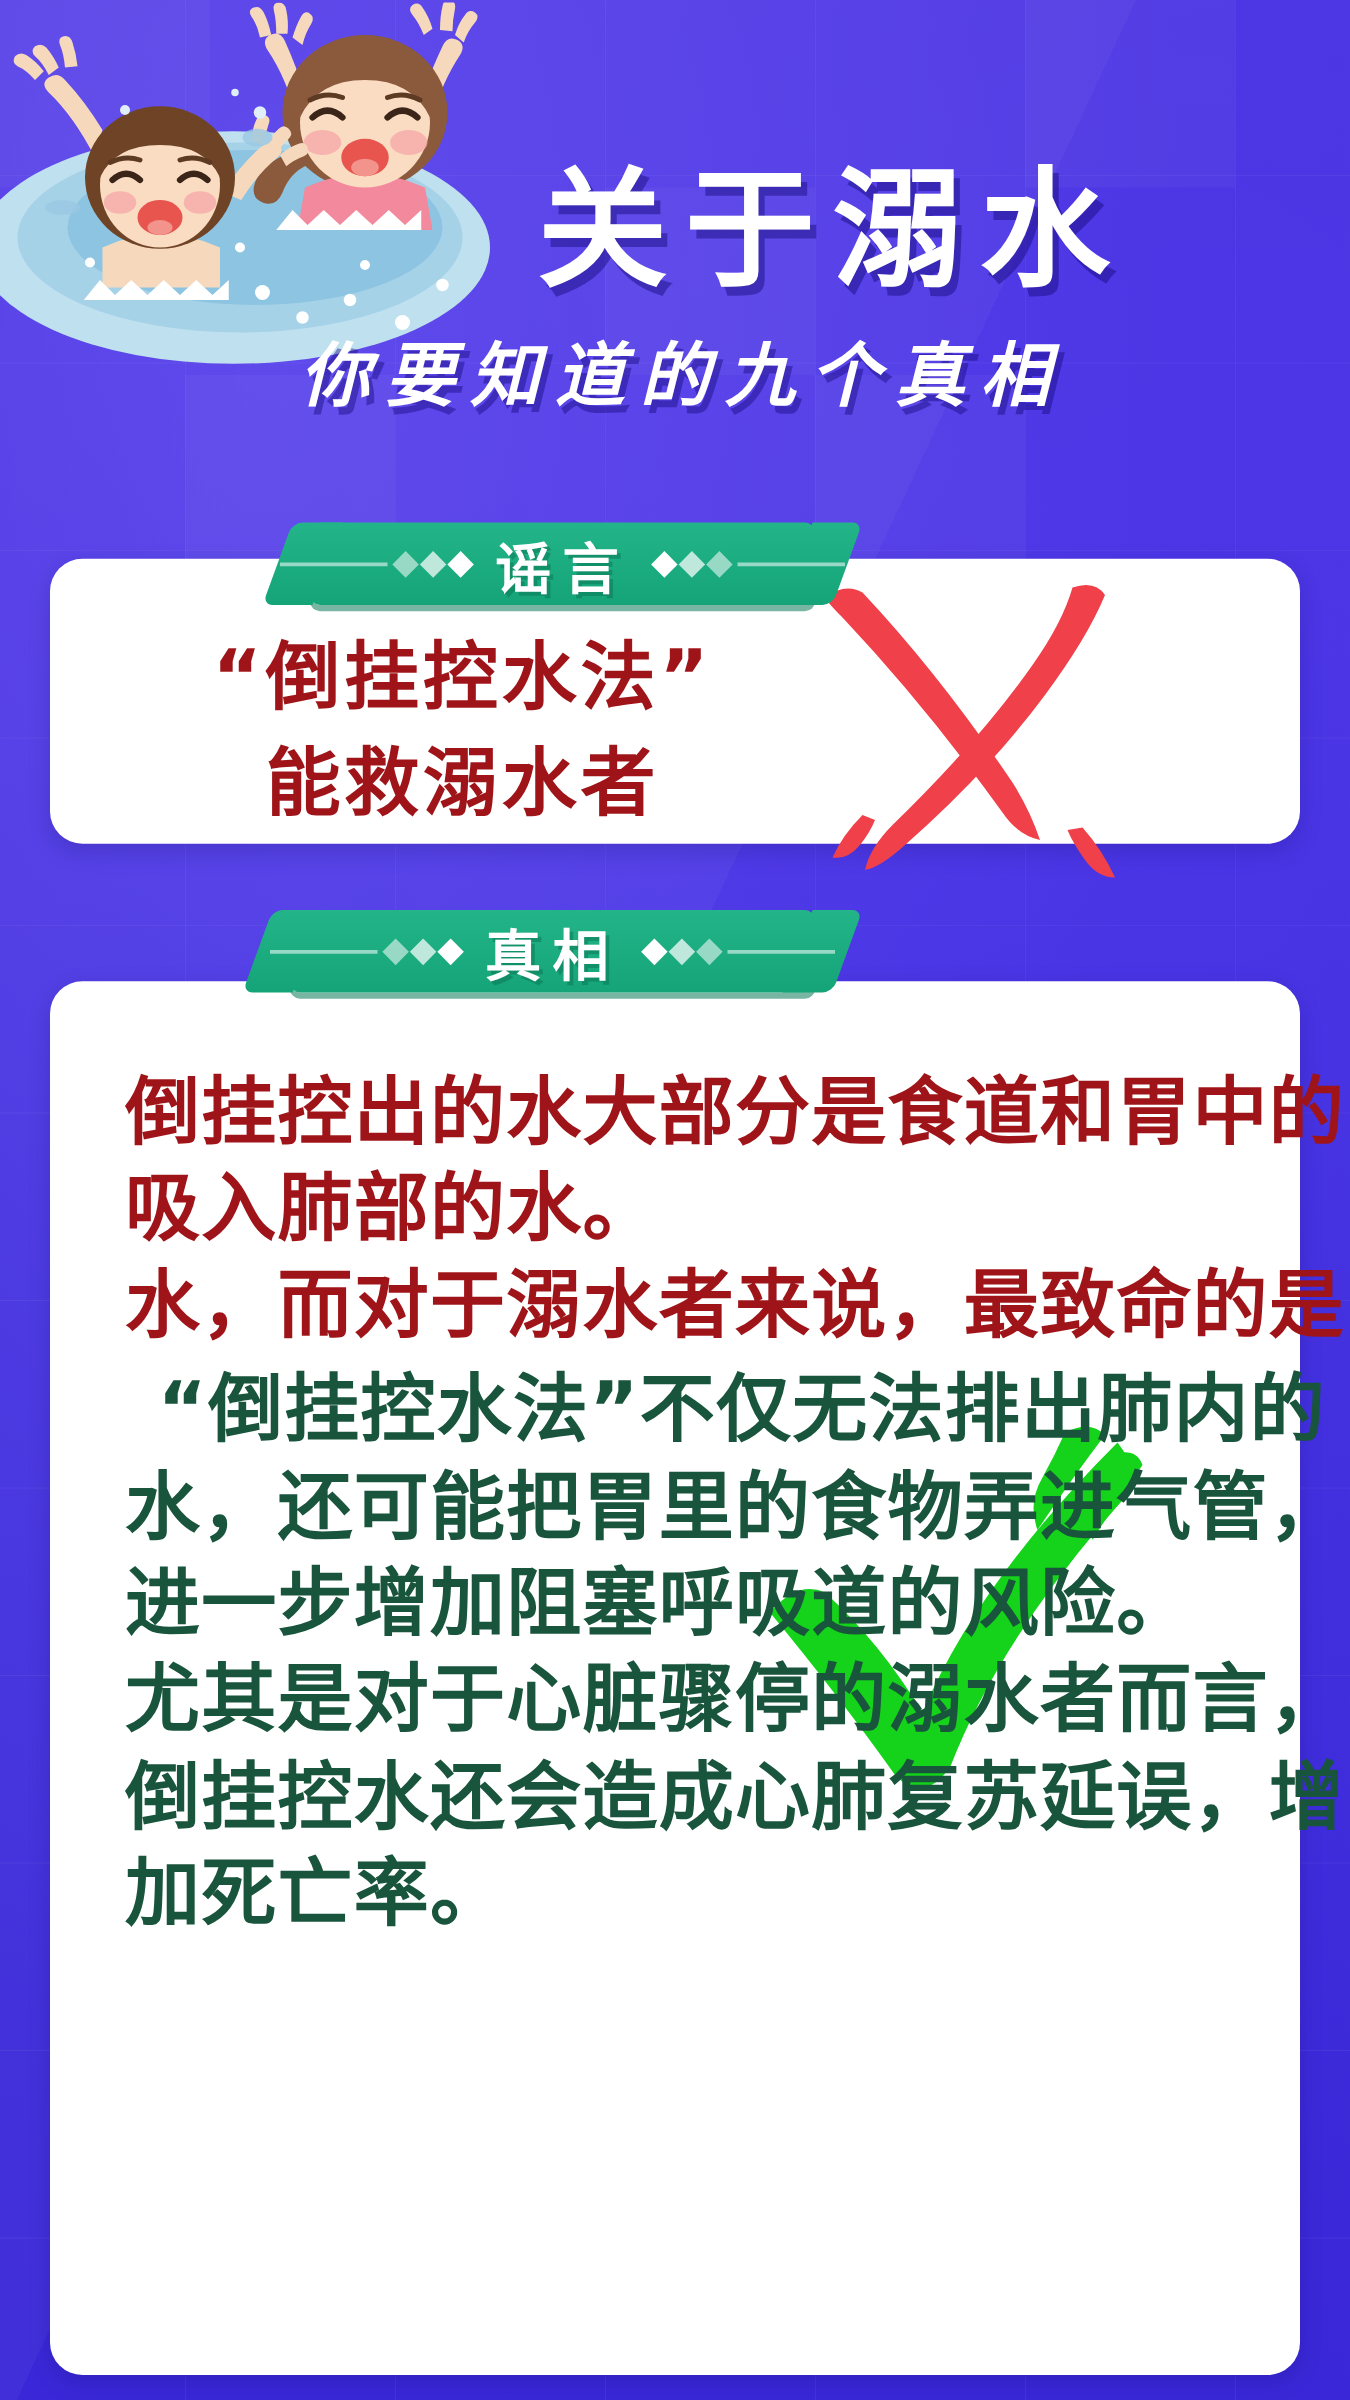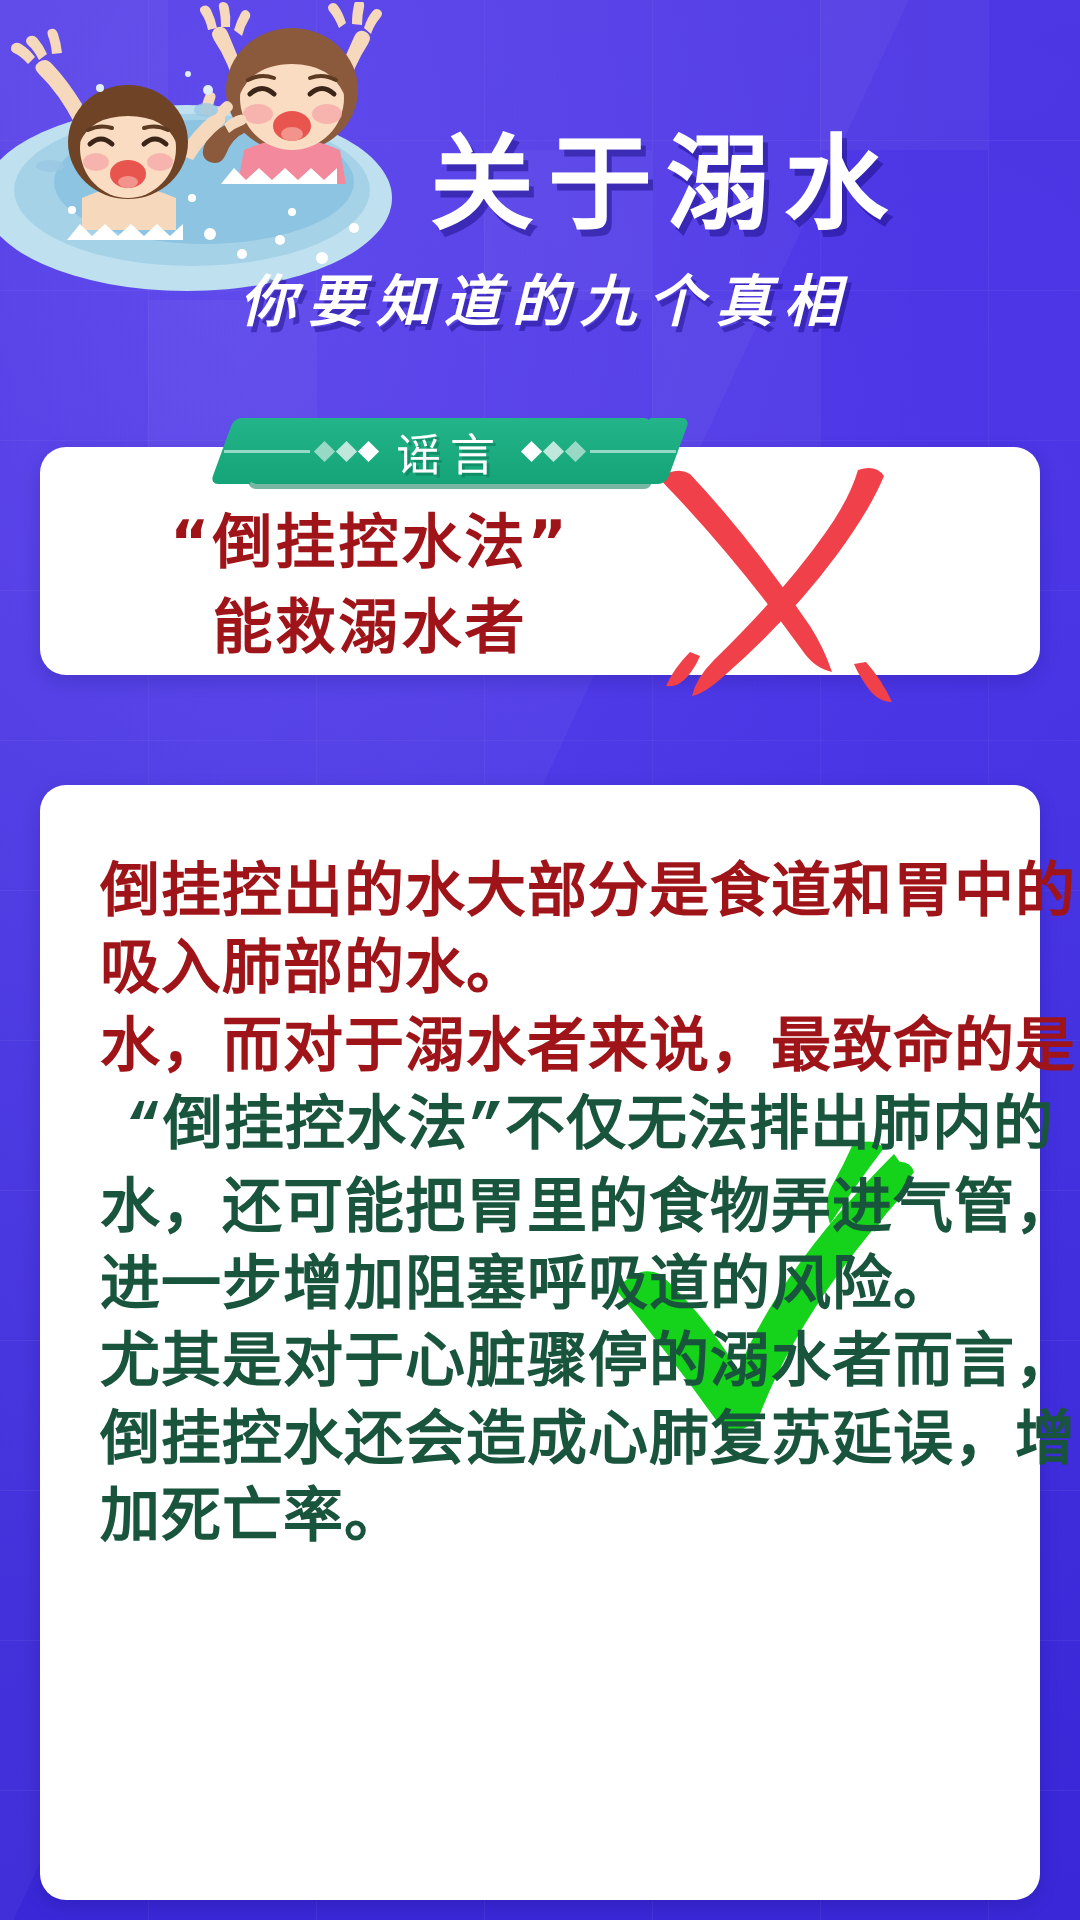--- a/index.html
+++ b/index.html
@@ -86,21 +86,21 @@
     background:linear-gradient(180deg,#23b489 0%,#14a477 100%);
     transform:skewX(-20deg);border-radius:0 8px 8px 0;
   }
   #banner-rumor{left:248px;top:418px;width:404px;}
   #banner-truth{left:232px;top:728px;width:420px;}
   .banner-inner{
     position:relative;z-index:3;display:flex;align-items:center;
     justify-content:center;gap:14px;width:100%;
   }
   .banner-text{
-    color:#fff;font-size:45px;font-weight:normal;letter-spacing:9px;
+    color:#fff;font-size:45px;font-weight:bold;letter-spacing:9px;
     font-family:"DejaVu Sans","Liberation Sans",sans-serif;
     text-shadow:3px 3px 0 rgba(9,110,80,.45);
     white-space:nowrap;padding:0 6px;
   }
   .deco{display:flex;align-items:center;gap:7px;}
   .deco .line{width:86px;height:3px;background:rgba(255,255,255,.55);}
   .dia{width:15px;height:15px;transform:rotate(45deg);background:#fff;}
   .dia.d2{background:rgba(255,255,255,.55);}
   .dia.d3{background:rgba(255,255,255,.72);}
 
@@ -115,21 +115,21 @@
 
   
   .truth-body{
     position:absolute;left:100px;top:852px;width:830px;
     font-size:60px;line-height:1.29;font-weight:bold;letter-spacing:1px;
     font-family:"DejaVu Sans","Liberation Sans",sans-serif;
   }
   .para-red{color:#9e1418;}
   .para-green{color:#19543c;margin-top:6px;}
   .para-green .ln,.para-red .ln{display:block;white-space:nowrap;}
-  .indent{padding-left:26px;font-family:Liberation Mono, monospace;}
+  .indent{padding-left:26px;}
 
   
   .mark-x{position:absolute;left:630px;top:452px;width:300px;height:280px;}
   .mark-check{position:absolute;left:600px;top:1140px;width:330px;height:300px;}
 
   
   .footer{
     position:absolute;left:0;right:0;top:1818px;
     display:flex;flex-direction:column;align-items:center;
   }
@@ -285,20 +285,37 @@
   <div class="card" id="card-truth"></div>
 
   <svg class="mark-check" viewBox="0 0 330 300">
     <g fill="#14d31a">
       <path d="M16 150 q22 -26 44 -16 q44 40 78 96 q44 -104 156 -216 q18 22 6 44 q-100 112 -140 216 q-22 30 -44 6 q-44 -62 -100 -130z"></path>
       <path d="M252 6 q20 -10 32 2 q-26 34 -54 76 q-8 -22 4 -42 q10 -18 18 -36z"></path>
       <path d="M296 22 q14 -2 18 10 q-20 28 -40 60 q-4 -20 6 -38 q8 -16 16 -32z"></path>
     </g>
   </svg>
 
+  <div class="banner" id="banner-truth">
+    <div class="banner-inner">
+      <span class="deco">
+        <span class="line"></span>
+        <span class="dia d2"></span>
+          <span class="dia d3"></span>
+          <span class="dia"></span>
+      </span>
+      <span class="banner-text">真相</span>
+      <span class="deco">
+        <span class="dia"></span>
+          <span class="dia d3"></span>
+          <span class="dia d2"></span>
+        <span class="line"></span>
+      </span>
+    </div>
+  </div>
 
   <div class="truth-body">
     <div class="para-red">
       <span class="ln">倒挂控出的水大部分是食道和胃中的</span>
       <span class="ln">吸入肺部的水。</span>
       <span class="ln">水，而对于溺水者来说，最致命的是</span>
     </div>
     <div class="para-green">
       <span class="ln indent">“倒挂控水法”不仅无法排出肺内的</span>
       <span class="ln">水，还可能把胃里的食物弄进气管，</span>

